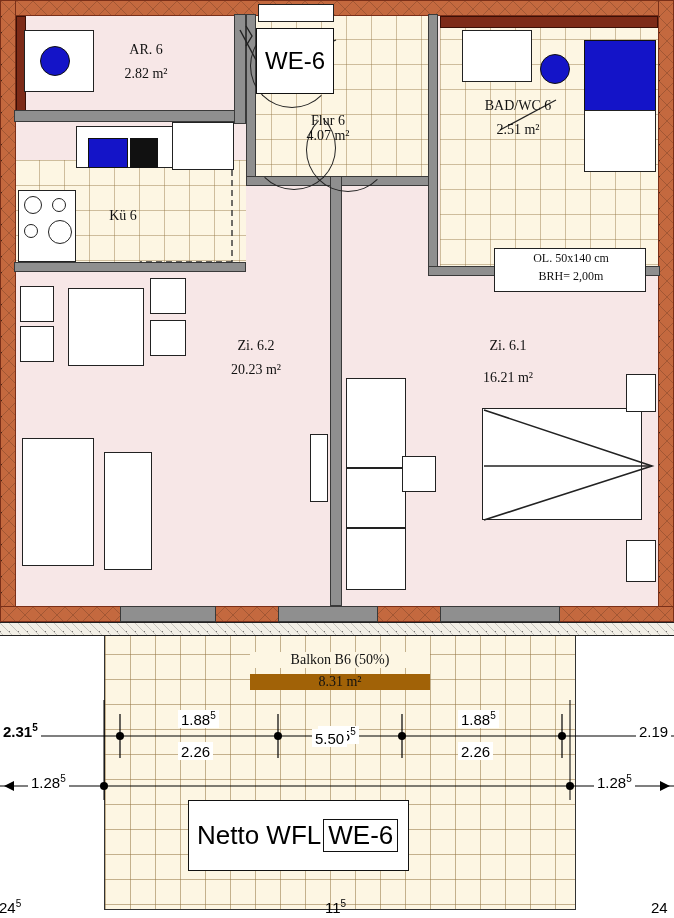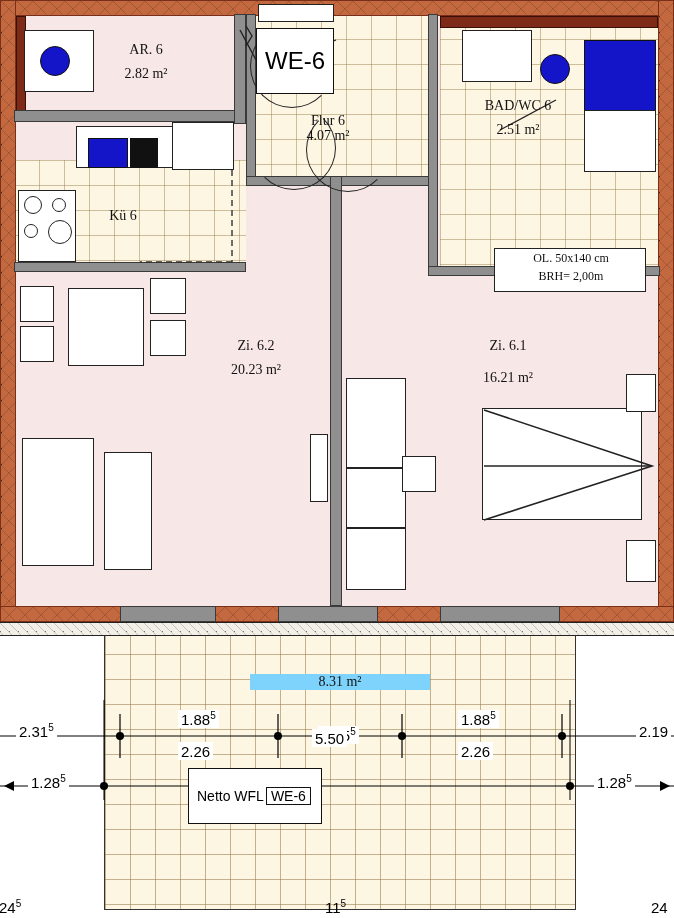--- a/index.html
+++ b/index.html
@@ -294,25 +294,26 @@
   <div class="lbl room" style="left:448px; top:122px; width:140px;">2.51 m²</div>
 
   <div class="lbl room" style="left:78px; top:208px; width:90px;">Kü 6</div>
 
   <div class="lbl room" style="left:186px; top:338px; width:140px;">Zi. 6.2</div>
   <div class="lbl room" style="left:186px; top:362px; width:140px;">20.23 m²</div>
 
   <div class="lbl room" style="left:438px; top:338px; width:140px;">Zi. 6.1</div>
   <div class="lbl room" style="left:438px; top:362px; width:140px;margin-top:8px;">16.21 m²</div>
 
-  <div class="lbl room" style="left:250px; top:674px; width:180px; background:#7dd3fc;">8.31 m²</div>
+  <div class="lbl room" style="left:250px; top:652px; width:180px; background:#fdf6e3;">Balkon B6 (50%)</div>
+  <div class="lbl room" style="left:250px; top:674px; width:180px; background:#a16207;">8.31 m²</div>
 
   <div class="title-box" style="left:256px; top:28px; font-size:24px;">WE-6</div>
 
-  <div class="dimlabel" style="left:16px; top:722px;">
+  <div class="dimlabel" style="left:0px; top:722px;font-weight:bold;">
     <span>2.31</span><sup>5</sup>
   </div>
   <div class="dimlabel" style="left:178px; top:710px;">
     <span>1.88</span><sup>5</sup>
   </div>
   <div class="dimlabel" style="left:318px; top:726px;">
     <span>2.75</span><sup>5</sup>
   </div>
   <div class="dimlabel" style="left:458px; top:710px;">
     <span>1.88</span><sup>5</sup>
@@ -331,21 +332,21 @@
   <div class="dimlabel" style="left:28px; top:773px;">
     <span>1.28</span><sup>5</sup>
   </div>
   <div class="dimlabel" style="left:312px; top:729px;">
     <span>5.50</span><sup></sup>
   </div>
   <div class="dimlabel" style="left:594px; top:773px;">
     <span>1.28</span><sup>5</sup>
   </div>
 
-  <div class="title-box" style="left:188px; top:768px; font-size:14px; display:flex; align-items:center;">
+  <div class="title-box" style="left:188px; top:800px; font-size:26px; display:flex; align-items:center;">
     <span>Netto WFL</span>
     <span class="inner-box">WE-6</span>
   </div>
 
   <div class="dimlabel" style="left:-4px; top:898px; background:transparent;">
     <span>24</span><sup>5</sup>
   </div>
   <div class="dimlabel" style="left:322px; top:898px; background:transparent;">
     <span>11</span><sup>5</sup>
   </div>

